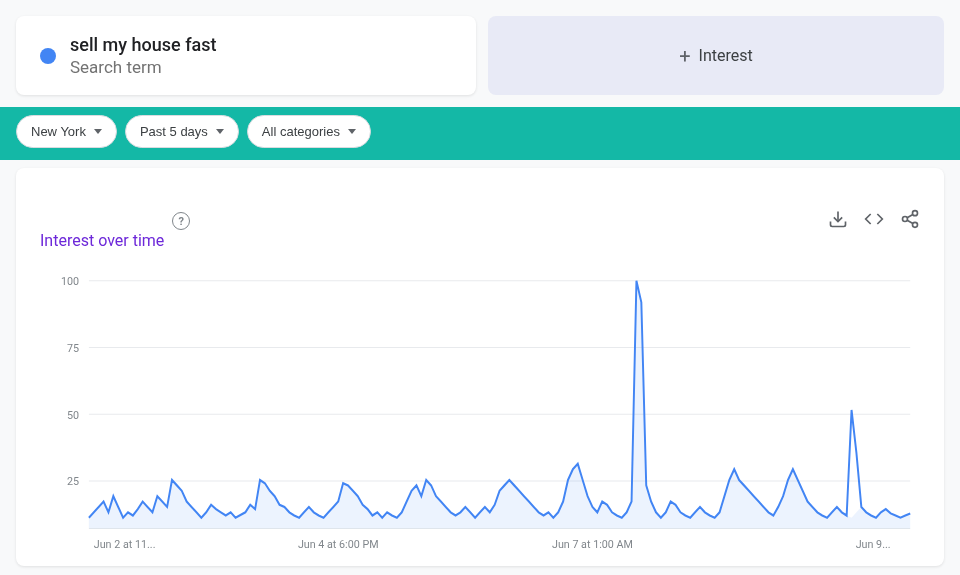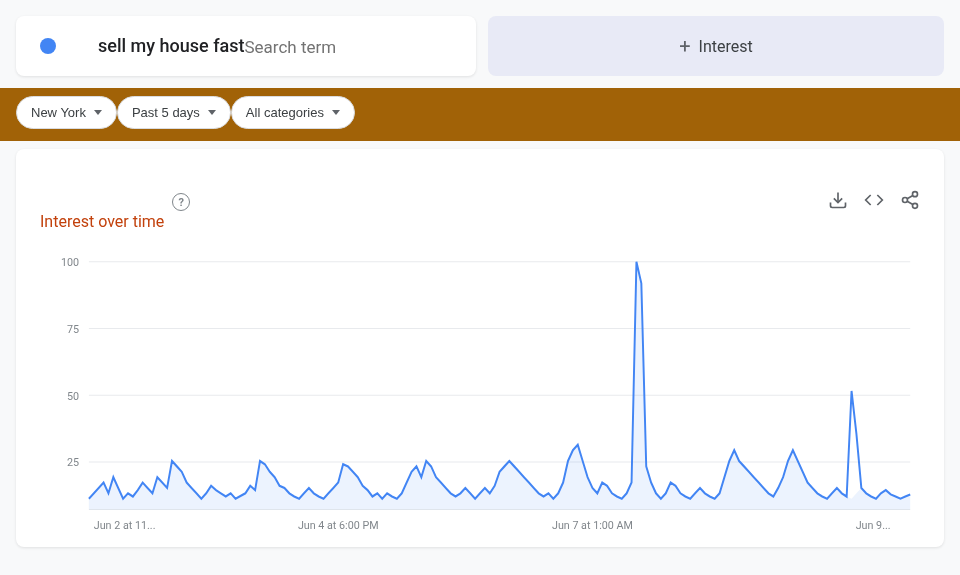--- a/index.html
+++ b/index.html
@@ -31,22 +31,21 @@
     .blue-dot {
       width: 16px;
       height: 16px;
       background: #4285f4;
       border-radius: 50%;
       flex-shrink: 0;
     }
 
     .search-term-text {
       display: flex;
-      flex-direction: row;
-      margin-left: 28px;
+      flex-direction: column;
     }
 
     .search-term-title {
       font-size: 18px;
       font-weight: 500;
       color: #202124;
     }
 
     .search-term-subtitle {
       font-size: 17px;
@@ -72,22 +71,23 @@
       color: #5f6368;
     }
 
     .compare-label {
       font-size: 16px;
       color: #3c4043;
     }
 
     .filters-bar {
       display: flex;
+      gap: 8px;
       padding: 8px 16px 12px 16px;
-      background: #a16207;
+      background: #14b8a6;
     }
 
     .filter-btn {
       display: flex;
       align-items: center;
       gap: 6px;
       padding: 8px 14px;
       border: 1px solid #dadce0;
       border-radius: 24px;
       background: #fff;
@@ -123,21 +123,21 @@
     }
 
     .chart-title-group {
       display: flex;
       align-items: center;
       gap: 8px;
     }
 
     .chart-title {
       font-size: 16px;
-      color: #c2410c;
+      color: #6d28d9;
       margin-top: 39px;
     }
 
     .help-icon {
       width: 18px;
       height: 18px;
       border-radius: 50%;
       border: 1.5px solid #80868b;
       display: flex;
       align-items: center;

